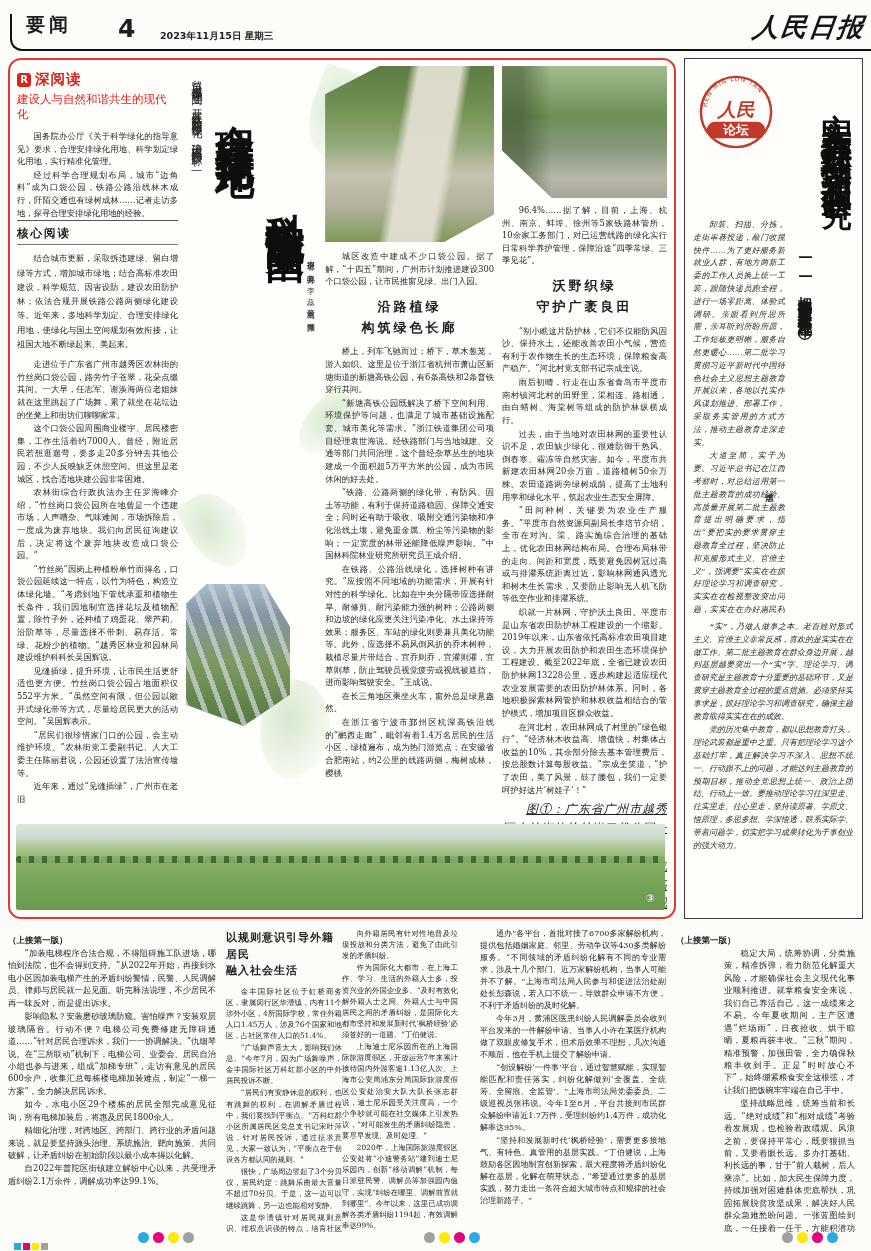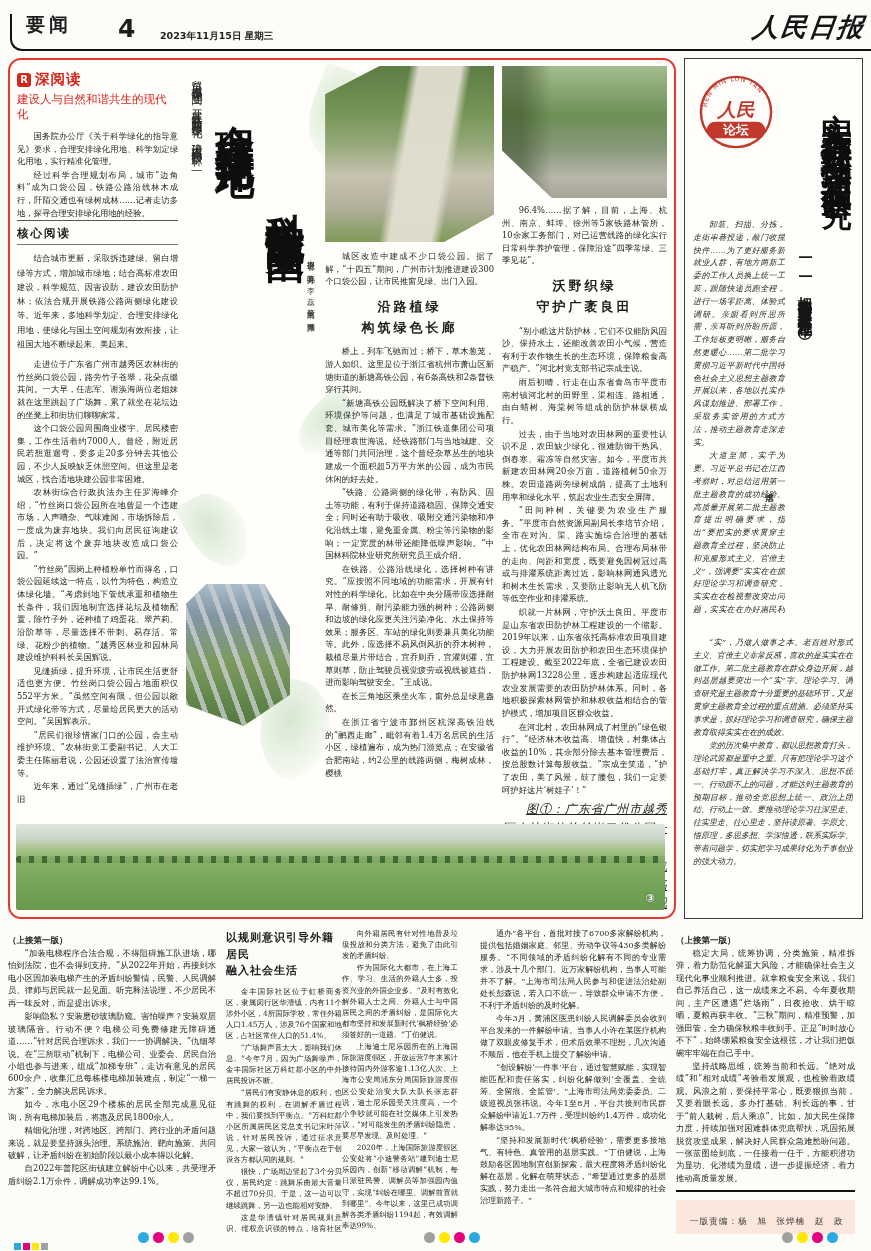--- a/index.html
+++ b/index.html
@@ -91,34 +91,34 @@
   #sidebar{position:absolute;left:684px;top:58px;width:179px;height:861px;border:1.3px solid #3c3c3c;
     box-sizing:border-box;background:#fffefa;overflow:hidden;}
   #forum-logo{position:absolute;left:12px;top:14px;width:78px;height:78px;}
   #forum-headline{position:absolute;right:4px;top:30px;height:540px;font-size:31px;font-weight:900;
     letter-spacing:6px;color:#0d0d0d;}
   #forum-subtitle{position:absolute;right:48px;top:188px;height:400px;font-size:14.5px;font-weight:bold;
     letter-spacing:2px;color:#161616;}
   #forum-author{position:absolute;right:86px;top:428px;height:90px;font-size:8.5px;color:#333;}
   #forum-colA{position:absolute;left:8px;top:160px;width:92px;height:398px;overflow:hidden;}
   #forum-colA p,#forum-colB p{font-size:8px;line-height:1.6;color:#262626;font-style:italic;}
-  #forum-colB{position:absolute;left:8px;top:578px;width:160px;height:288px;overflow:hidden;}
+  #forum-colB{position:absolute;left:8px;top:562px;width:160px;height:288px;overflow:hidden;font-family:Liberation Mono, monospace;}
 
   
   #bottom{position:absolute;left:8px;top:928px;width:855px;height:306px;display:flex;overflow:hidden;}
   .bcol{overflow:hidden;}
   #bcol1{width:208px;margin-right:10px;}
   #bcol2{width:116px;}
   #bcol3{width:116px;margin-right:22px;}
   #bcol4{width:186px;margin-right:10px;}
   #bcol5{width:179px;position:relative;}
   #bcol1 p{font-size:8.3px;line-height:1.5;}
   #bcol2 p,#bcol3 p{font-size:7.4px;line-height:1.5;}
   #bcol4 p{font-size:8px;line-height:1.5;}
-  #bcol5 p{font-size:8.3px;line-height:1.5;}
+  #bcol5 p{font-size:8.3px;line-height:1.5;margin-left:48px;}
   .jump-label{font-weight:bold;font-size:8.5px;font-family:"DejaVu Sans",sans-serif;}
   .b-head{white-space:pre-line;font-weight:bold;font-size:11px;line-height:1.5;letter-spacing:1px;
     text-align:left;margin:2px 0 6px;font-family:"DejaVu Sans","Liberation Sans",sans-serif;}
   #editors-rule{border-top:2px solid #111;margin:6px 0 8px;}
   #editors-box{background:#fbe7db;padding:12px 8px 12px 14px;}
   #editors-box div{font-size:8.6px;line-height:2.15;color:#3a3a3a;letter-spacing:1px;
     font-family:"DejaVu Sans","Liberation Sans",sans-serif;}
 
   
   .dots{position:absolute;display:flex;gap:4px;}

